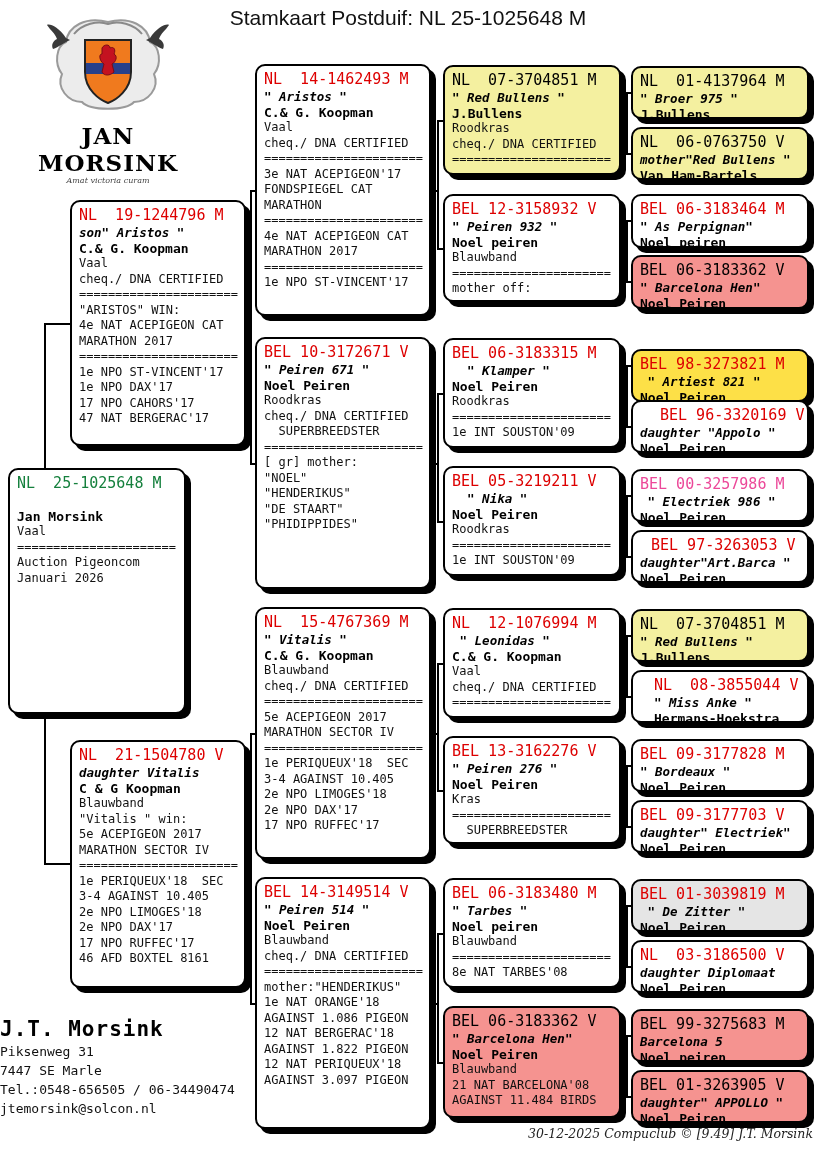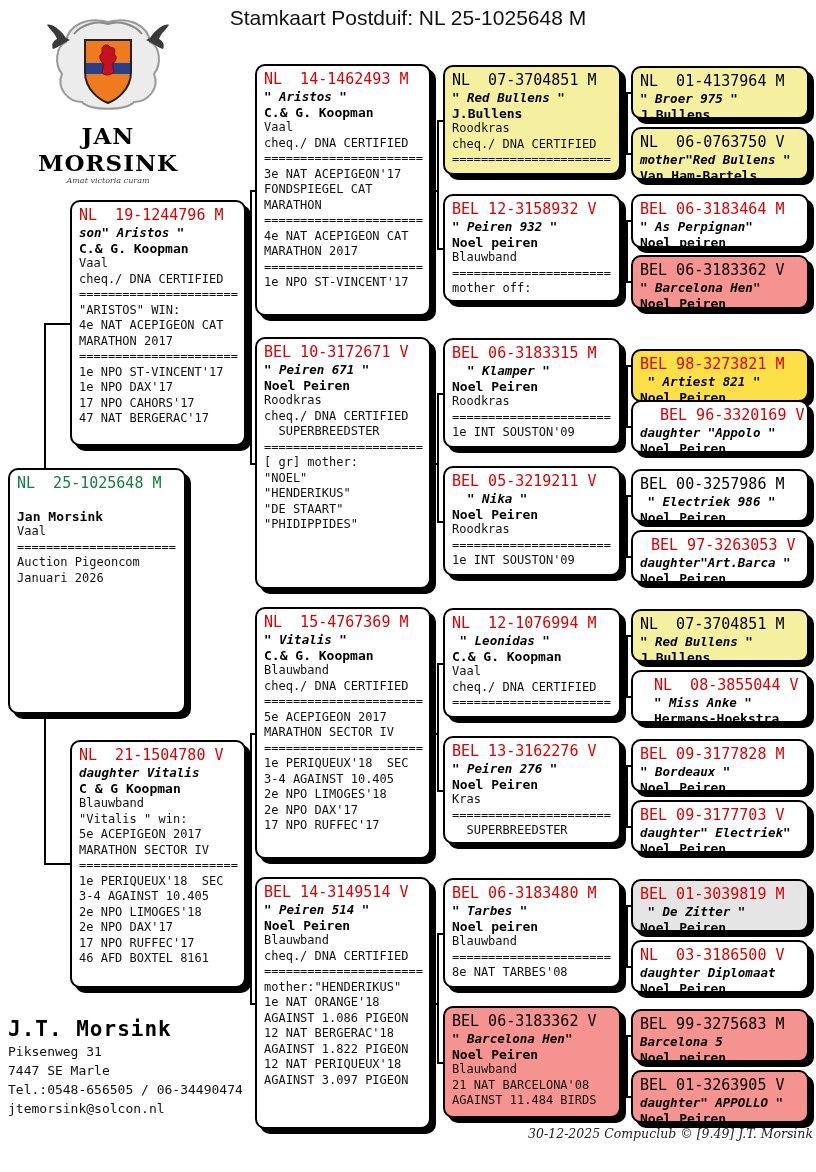--- a/index.html
+++ b/index.html
@@ -15,21 +15,21 @@
   .ln{font-size:12px;line-height:15.5px;min-height:15.5px;white-space:pre;color:#111;}
   .ln.bi{font-weight:bold;font-style:italic;font-size:12.5px;color:#000;}
   .ln.b{font-weight:bold;font-size:13px;color:#000;}
   .conn{position:absolute;background:#000;}
   
   .logo{position:absolute;left:18px;top:12px;width:180px;text-align:center;}
   .logo-name{font-family:"DejaVu Serif",serif;font-weight:bold;font-size:23px;
              letter-spacing:1px;color:#000;margin-top:2px;}
   .logo-tagline{font-family:"DejaVu Serif",serif;font-style:italic;font-size:8px;color:#444;}
   
-  .footer-left{position:absolute;left:8px;top:1016px;}
+  .footer-left{position:absolute;left:0;top:1016px;}
   .footer-owner{font-size:21px;font-weight:bold;letter-spacing:1px;color:#000;line-height:26px;}
   .footer-line{font-size:13px;line-height:19px;color:#111;}
   .footer-right{position:absolute;right:3px;top:1126px;font-family:"DejaVu Serif",serif;
                 font-style:italic;font-weight:400;font-size:12.5px;color:#222;}
 </style>
 </head>
 <body>
 
 <div id="canvas">
 
@@ -135,21 +135,21 @@
     <div class="box" style="background: rgb(255, 255, 255); left: 443px; top: 608px; width: 178px; height: 110px;"><div class="ring" style="color: rgb(221, 0, 0);">NL  12-1076994 M</div><div class="ln bi"> " Leonidas "</div><div class="ln b">C.&amp; G. Koopman</div><div class="ln">Vaal</div><div class="ln">cheq./ DNA CERTIFIED</div><div class="ln">======================</div></div>
     <div class="box" style="background: rgb(255, 255, 255); left: 443px; top: 736px; width: 178px; height: 108px;"><div class="ring" style="color: rgb(221, 0, 0);">BEL 13-3162276 V</div><div class="ln bi">" Peiren 276 "</div><div class="ln b">Noel Peiren</div><div class="ln">Kras</div><div class="ln">======================</div><div class="ln">  SUPERBREEDSTER</div></div>
     <div class="box" style="background: rgb(255, 255, 255); left: 443px; top: 878px; width: 178px; height: 110px;"><div class="ring" style="color: rgb(221, 0, 0);">BEL 06-3183480 M</div><div class="ln bi">" Tarbes "</div><div class="ln b">Noel peiren</div><div class="ln">Blauwband</div><div class="ln">======================</div><div class="ln">8e NAT TARBES'08</div></div>
     <div class="box" style="background: rgb(245, 147, 144); left: 443px; top: 1006px; width: 178px; height: 112px;"><div class="ring" style="color: rgb(0, 0, 0);">BEL 06-3183362 V</div><div class="ln bi">" Barcelona Hen"</div><div class="ln b">Noel Peiren</div><div class="ln">Blauwband</div><div class="ln">21 NAT BARCELONA'08</div><div class="ln">AGAINST 11.484 BIRDS</div></div>
     <div class="box" style="background: rgb(244, 240, 160); left: 631px; top: 66px; width: 178px; height: 53px;"><div class="ring" style="color: rgb(0, 0, 0);">NL  01-4137964 M</div><div class="ln bi">" Broer 975 "</div><div class="ln b">J.Bullens</div></div>
     <div class="box" style="background: rgb(244, 240, 160); left: 631px; top: 127px; width: 178px; height: 53px;"><div class="ring" style="color: rgb(0, 0, 0);">NL  06-0763750 V</div><div class="ln bi">mother"Red Bullens "</div><div class="ln b">Van Ham-Bartels</div></div>
     <div class="box" style="background: rgb(255, 255, 255); left: 631px; top: 194px; width: 178px; height: 54px;"><div class="ring" style="color: rgb(221, 0, 0);">BEL 06-3183464 M</div><div class="ln bi">" As Perpignan"</div><div class="ln b">Noel peiren</div></div>
     <div class="box" style="background: rgb(245, 147, 144); left: 631px; top: 255px; width: 178px; height: 54px;"><div class="ring" style="color: rgb(0, 0, 0);">BEL 06-3183362 V</div><div class="ln bi">" Barcelona Hen"</div><div class="ln b">Noel Peiren</div></div>
     <div class="box" style="background: #fde047; left: 631px; top: 349px; width: 178px; height: 53px;"><div class="ring" style="color: rgb(221, 0, 0);">BEL 98-3273821 M</div><div class="ln bi"> " Artiest 821 "</div><div class="ln b">Noel Peiren</div></div>
     <div class="box" style="background: rgb(255, 255, 255); left: 631px; top: 400px; width: 178px; height: 53px;"><div class="ring" style="color: rgb(221, 0, 0); padding-left: 20px;">BEL 96-3320169 V</div><div class="ln bi">daughter "Appolo "</div><div class="ln b">Noel Peiren</div></div>
-    <div class="box" style="background: rgb(255, 255, 255); left: 631px; top: 469px; width: 178px; height: 53px;"><div class="ring" style="color: #000000;">BEL 00-3257986 M</div><div class="ln bi"> " Electriek 986 "</div><div class="ln b">Noel Peiren</div></div>
+    <div class="box" style="background: rgb(255, 255, 255); left: 631px; top: 469px; width: 178px; height: 53px;"><div class="ring" style="color: #ec4899;">BEL 00-3257986 M</div><div class="ln bi"> " Electriek 986 "</div><div class="ln b">Noel Peiren</div></div>
     <div class="box" style="background: rgb(255, 255, 255); left: 631px; top: 530px; width: 178px; height: 53px;"><div class="ring" style="color: rgb(221, 0, 0); padding-left: 11px;">BEL 97-3263053 V</div><div class="ln bi">daughter"Art.Barca "</div><div class="ln b">Noel Peiren</div></div>
     <div class="box" style="background: rgb(244, 240, 160); left: 631px; top: 609px; width: 178px; height: 53px;"><div class="ring" style="color: rgb(0, 0, 0);">NL  07-3704851 M</div><div class="ln bi">" Red Bullens "</div><div class="ln b">J.Bullens</div></div>
     <div class="box" style="background: rgb(255, 255, 255); left: 631px; top: 670px; width: 178px; height: 53px; padding-left: 21px;"><div class="ring" style="color: rgb(221, 0, 0);">NL  08-3855044 V</div><div class="ln bi">" Miss Anke "</div><div class="ln b">Hermans-Hoekstra</div></div>
     <div class="box" style="background: rgb(255, 255, 255); left: 631px; top: 739px; width: 178px; height: 53px;"><div class="ring" style="color: rgb(221, 0, 0);">BEL 09-3177828 M</div><div class="ln bi">" Bordeaux "</div><div class="ln b">Noel Peiren</div></div>
     <div class="box" style="background: rgb(255, 255, 255); left: 631px; top: 800px; width: 178px; height: 53px;"><div class="ring" style="color: rgb(221, 0, 0);">BEL 09-3177703 V</div><div class="ln bi">daughter" Electriek"</div><div class="ln b">Noel Peiren</div></div>
     <div class="box" style="background: #e5e5e5; left: 631px; top: 879px; width: 178px; height: 53px;"><div class="ring" style="color: rgb(221, 0, 0);">BEL 01-3039819 M</div><div class="ln bi"> " De Zitter "</div><div class="ln b">Noel Peiren</div></div>
     <div class="box" style="background: rgb(255, 255, 255); left: 631px; top: 940px; width: 178px; height: 53px;"><div class="ring" style="color: rgb(221, 0, 0);">NL  03-3186500 V</div><div class="ln bi">daughter Diplomaat</div><div class="ln b">Noel Peiren</div></div>
     <div class="box" style="background: rgb(245, 147, 144); left: 631px; top: 1009px; width: 178px; height: 53px;"><div class="ring" style="color: rgb(0, 0, 0);">BEL 99-3275683 M</div><div class="ln bi">Barcelona 5</div><div class="ln b">Noel peiren</div></div>
     <div class="box" style="background: rgb(245, 147, 144); left: 631px; top: 1070px; width: 178px; height: 53px;"><div class="ring" style="color: rgb(0, 0, 0);">BEL 01-3263905 V</div><div class="ln bi">daughter" APPOLLO "</div><div class="ln b">Noel Peiren</div></div>
   </div>

